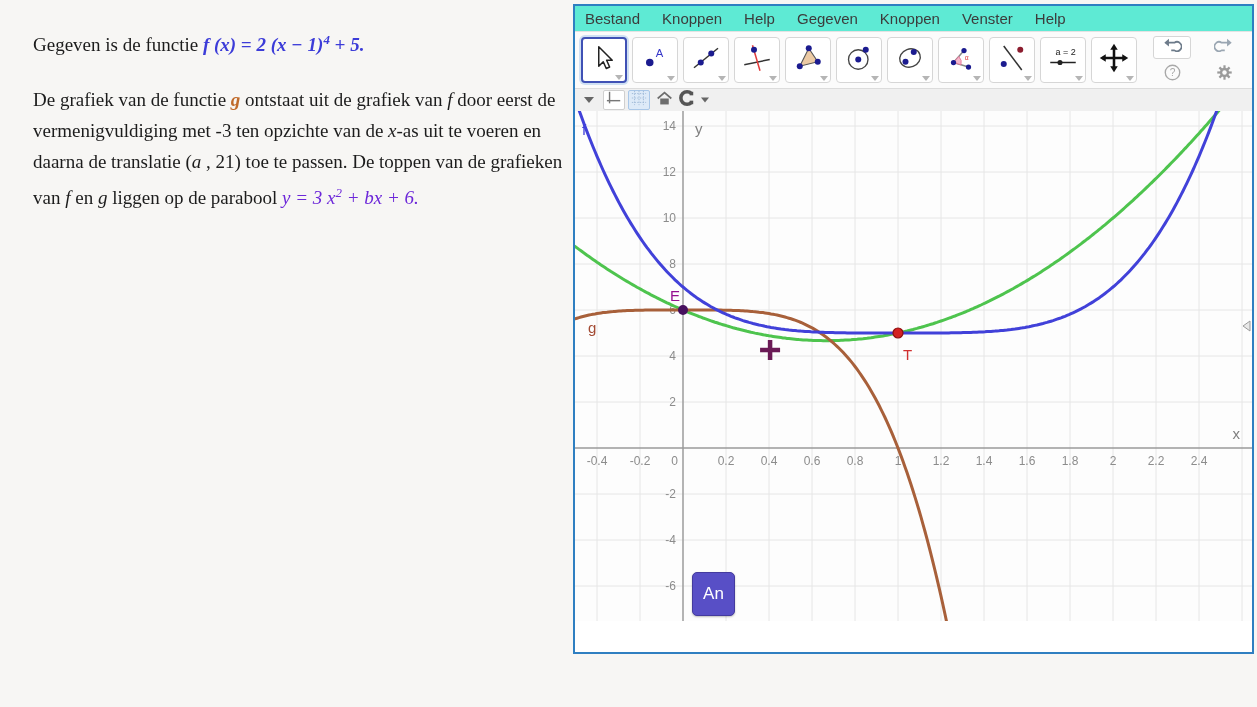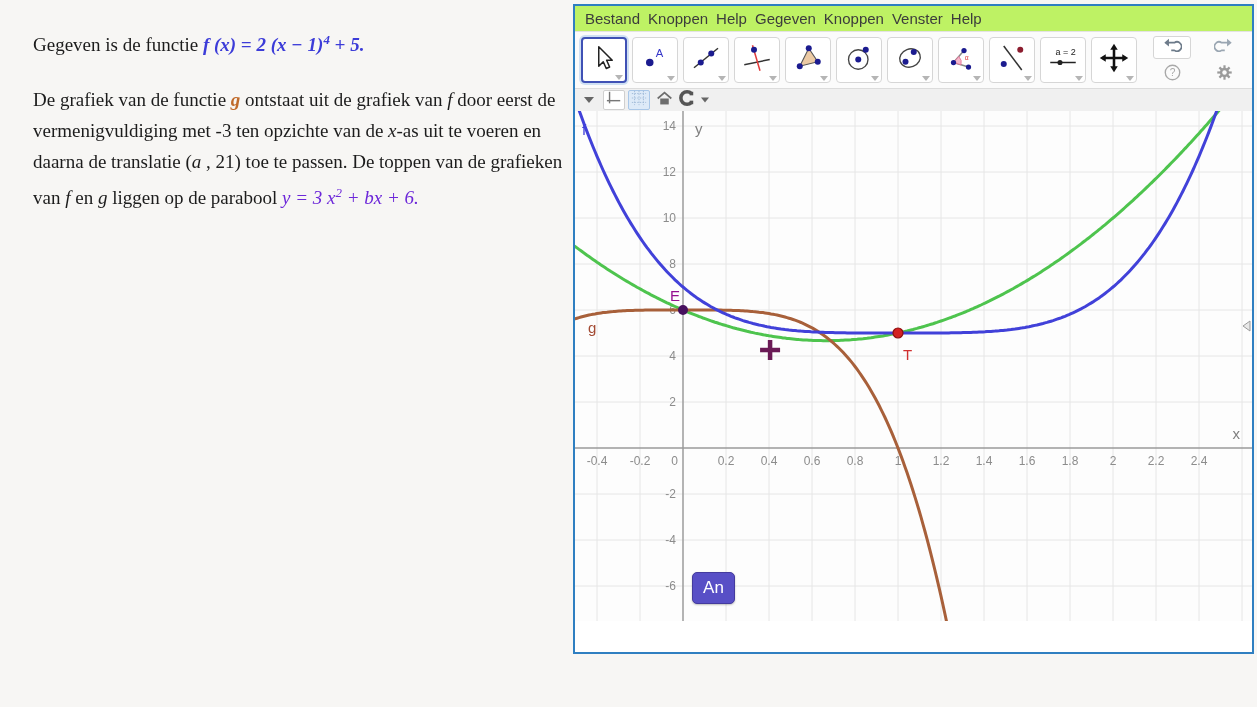--- a/index.html
+++ b/index.html
@@ -19,22 +19,22 @@
 
   
   .gg-window { position:absolute; left:573px; top:4px; width:681px; height:650px;
                background:#fff; border:2px solid #2f7fc1; }
 
   .titlebar { height:30px; display:flex; align-items:center; padding:0 8px; background:#fcfcfc; }
   .title-text { font-size:13px; color:#5f6368; margin-left:7px; flex:1; }
   .win-controls { display:flex; gap:10px; }
   .win-btn { width:28px; text-align:center; color:#7a7a7a; font-size:14px; cursor:default; }
 
-  .menubar { height:26px; display:flex; align-items:center; gap:8px; padding:0 10px;
-             font-size:15px; color:#3c3c3c; background:#bef264; border-bottom:1px solid #e3e3e3; }
+  .menubar { height:26px; display:flex; align-items:center; gap:22px; padding:0 10px;
+             font-size:15px; color:#3c3c3c; background:#5eead4; border-bottom:1px solid #e3e3e3; }
   .menu-item { cursor:default; }
 
   .toolbar { height:57px; background:#fbfbfb; border-bottom:1px solid #dcdcdc;
              display:flex; align-items:center; padding:0 3px; position:relative; }
   .toolbtn { width:46px; height:46px; background:#fff; border:1px solid #d6d6d6; border-radius:4px;
              margin:0 2.5px; position:relative; display:flex; align-items:center; justify-content:center; }
   .toolbtn.selected { border:2px solid #3f51b5; box-shadow:0 0 0 2px #cfe0f3; }
   .toolbtn .dd { position:absolute; right:2px; bottom:1px; width:0; height:0;
                  border-left:4px solid transparent; border-right:4px solid transparent;
                  border-top:5px solid #b5b5b5; }
@@ -47,21 +47,21 @@
 
   .stylebar { height:22px; background:#f0f0f0; display:flex; align-items:center; gap:3px; padding:0 3px; }
   .sb-btn { height:20px; min-width:22px; display:flex; align-items:center; justify-content:center; border-radius:2px; }
   .sb-toggle { background:#fff; border:1px solid #cfcfcf; }
   .sb-toggle.active { background:#ddeaf8; border:1px solid #a9c7e8; }
   .caret-down { width:0; height:0; border-left:5px solid transparent; border-right:5px solid transparent;
                 border-top:6px solid #666; }
 
   .graphics { position:relative; height:510px; background:#fdfdfd; overflow:hidden; }
   .graphics svg { display:block; }
-  .an-button { position:absolute; width:43px; height:32px; background:#584fc6; border:1px solid #443b9e;
+  .an-button { position:absolute; width:43px; height:44px; background:#584fc6; border:1px solid #443b9e;
                border-radius:5px; color:#fff; font-size:17px; display:flex; align-items:center;
                justify-content:center; box-shadow:0 1px 2px rgba(0,0,0,.25); }
   .collapse-arrow { position:absolute; right:1px; top:209px; }
 </style>
 </head>
 <body>
 
 <div class="problem">
   <p><span class="seg plain">Gegeven is de functie </span><span class="seg formula-blue">f (x) = 2 (x − 1)</span><span class="seg formula-blue sup">4</span><span class="seg formula-blue"> + 5.</span></p>
   <p><span class="seg plain">De grafiek van de functie </span><span class="seg g-accent">g</span><span class="seg plain"> ontstaat uit de grafiek van </span><span class="seg var">f</span><span class="seg plain"> door eerst de vermenigvuldiging met -3 ten opzichte van de </span><span class="seg var">x</span><span class="seg plain">-as uit te voeren en daarna de translatie (</span><span class="seg var">a</span><span class="seg plain"> , 21) toe te passen. De toppen van de grafieken van </span><span class="seg var">f</span><span class="seg plain"> en </span><span class="seg var">g</span><span class="seg plain"> liggen op de parabool </span><span class="seg formula-green">y = 3 x</span><span class="seg formula-green sup">2</span><span class="seg formula-green"> + bx + 6.</span></p>

